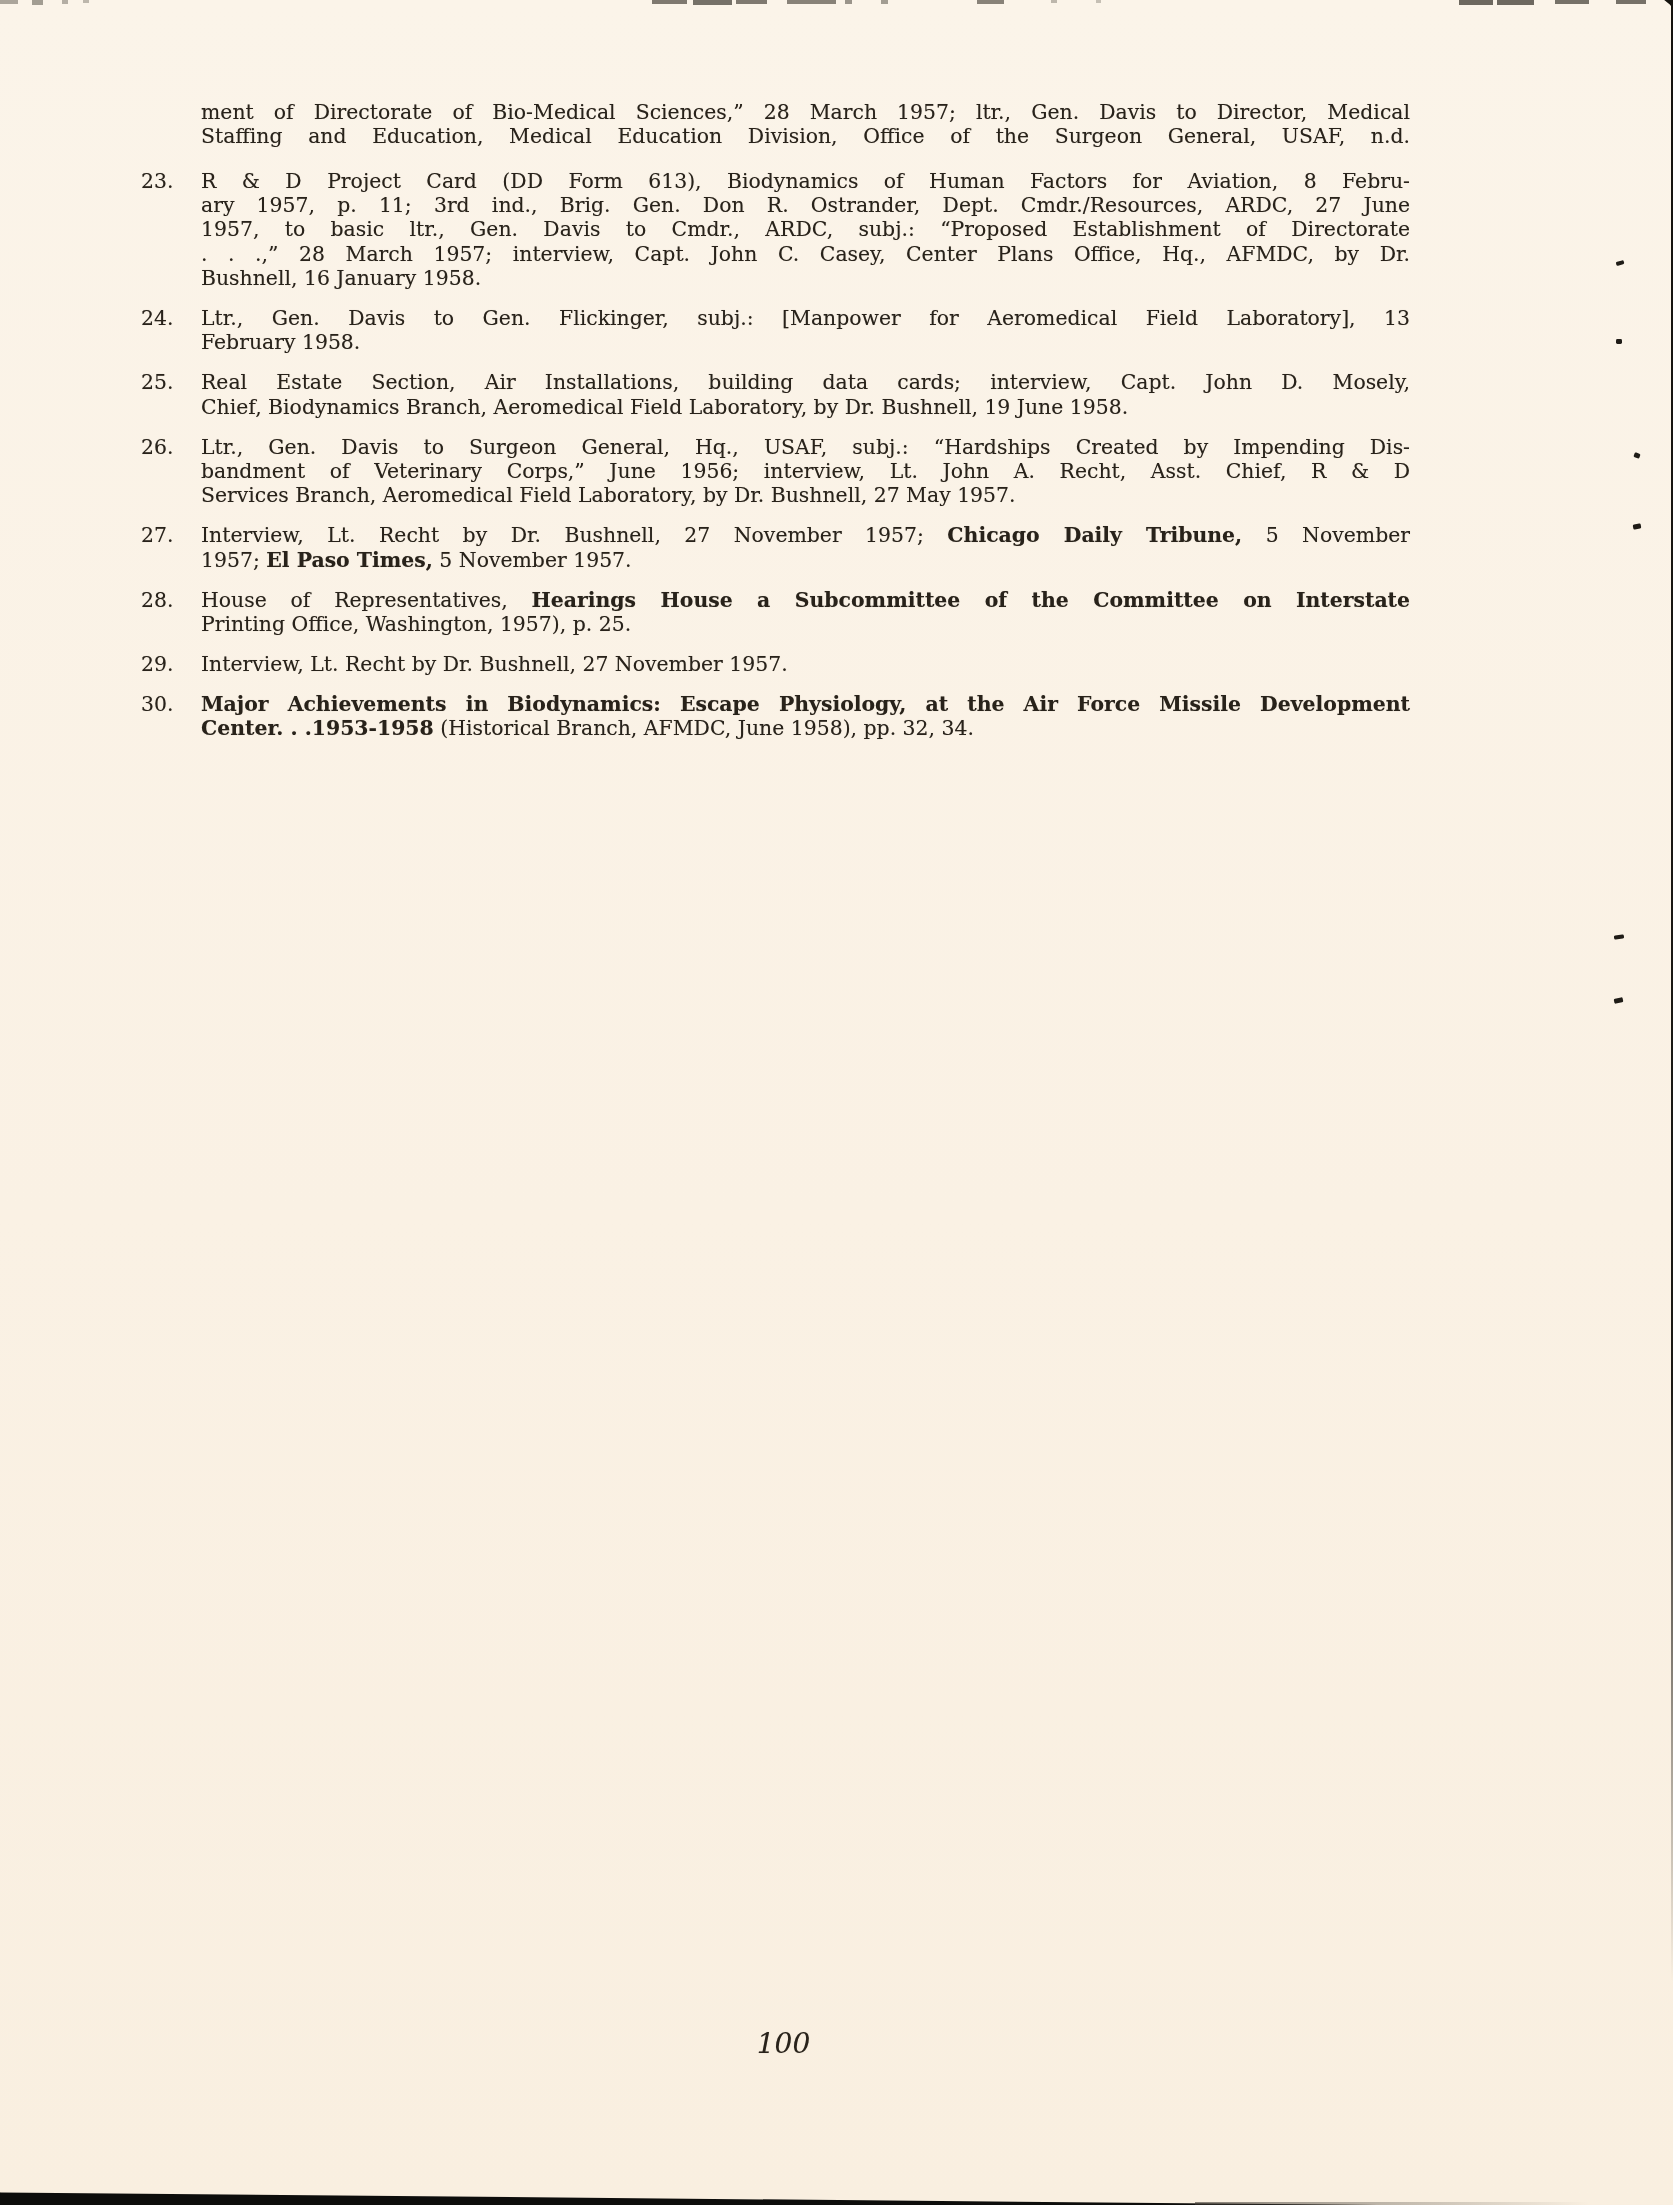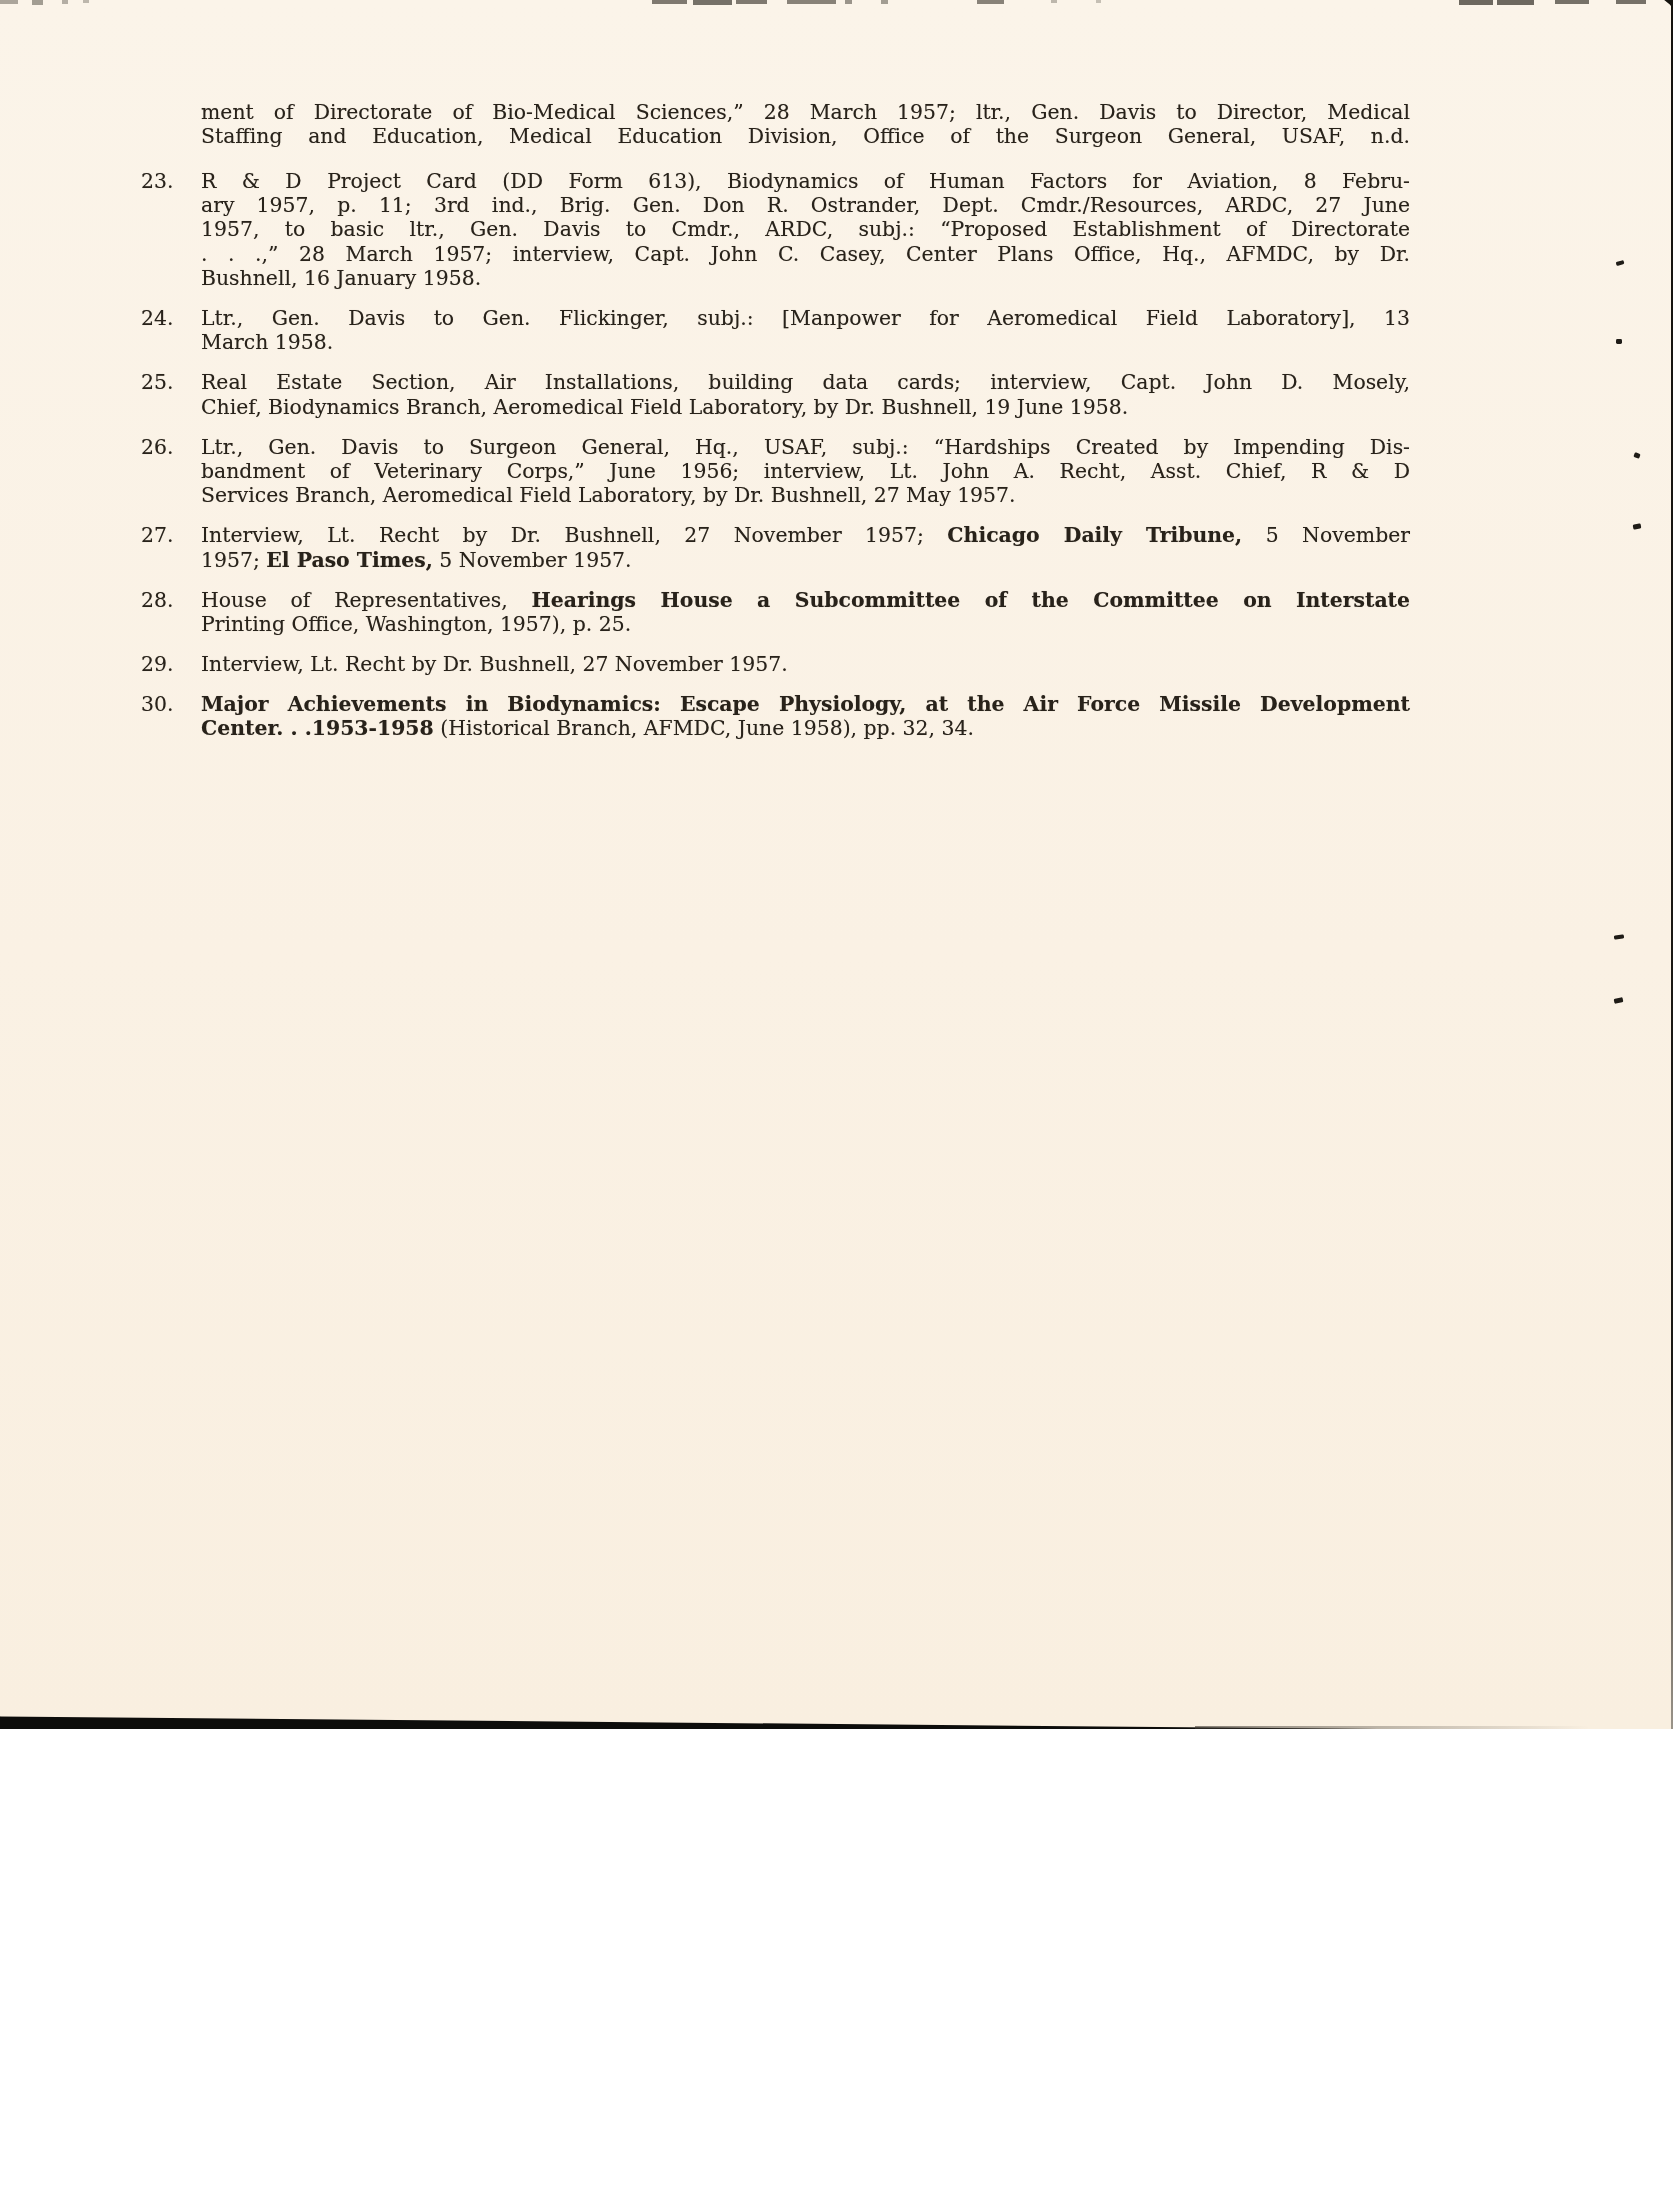--- a/index.html
+++ b/index.html
@@ -1,19 +1,19 @@
 <!DOCTYPE html>
 <html style="font-size:11.2px"><head>
 <meta charset="utf-8">
 <style>
   html, body { margin: 0; padding: 0; }
   .page {
     position: relative;
     width: 1674px;
-    height: 1729px;
+    height: 2205px;
     overflow: hidden;
     background: linear-gradient(180deg, #fbf4e9 0%, #faf1e4 55%, #f9efe0 100%);
     font-family: "DejaVu Serif", serif;
     color: var(--ink, #28221a);
   }
   .content { position: absolute; left: 141px; top: 100px; width: 1268px; }
   .cont {
     margin-left: 60px; width: 1209px; margin-bottom: 19.7px;
     font-size: 20.4px; line-height: 24.4px;
   }
@@ -66,21 +66,21 @@
             <div class="line"><span>ary 1957, p. 11; 3rd ind., Brig. Gen. Don R. Ostrander, Dept. Cmdr./Resources, ARDC, 27 June</span></div>
             <div class="line"><span>1957, to basic ltr., Gen. Davis to Cmdr., ARDC, subj.: “Proposed Establishment of Directorate</span></div>
             <div class="line"><span>. . .,” 28 March 1957; interview, Capt. John C. Casey, Center Plans Office, Hq., AFMDC, by Dr.</span></div>
             <div class="line last"><span>Bushnell, 16 January 1958.</span></div>
           </div>
         </div>
         <div class="ref">
           <div class="num">24.</div>
           <div class="body">
             <div class="line"><span>Ltr., Gen. Davis to Gen. Flickinger, subj.: [Manpower for Aeromedical Field Laboratory], 13</span></div>
-            <div class="line last"><span>March 1958.</span></div>
+            <div class="line last"><span>February 1958.</span></div>
           </div>
         </div>
         <div class="ref">
           <div class="num">25.</div>
           <div class="body">
             <div class="line"><span>Real Estate Section, Air Installations, building data cards; interview, Capt. John D. Mosely,</span></div>
             <div class="line last"><span>Chief, Biodynamics Branch, Aeromedical Field Laboratory, by Dr. Bushnell, 19 June 1958.</span></div>
           </div>
         </div>
         <div class="ref">

